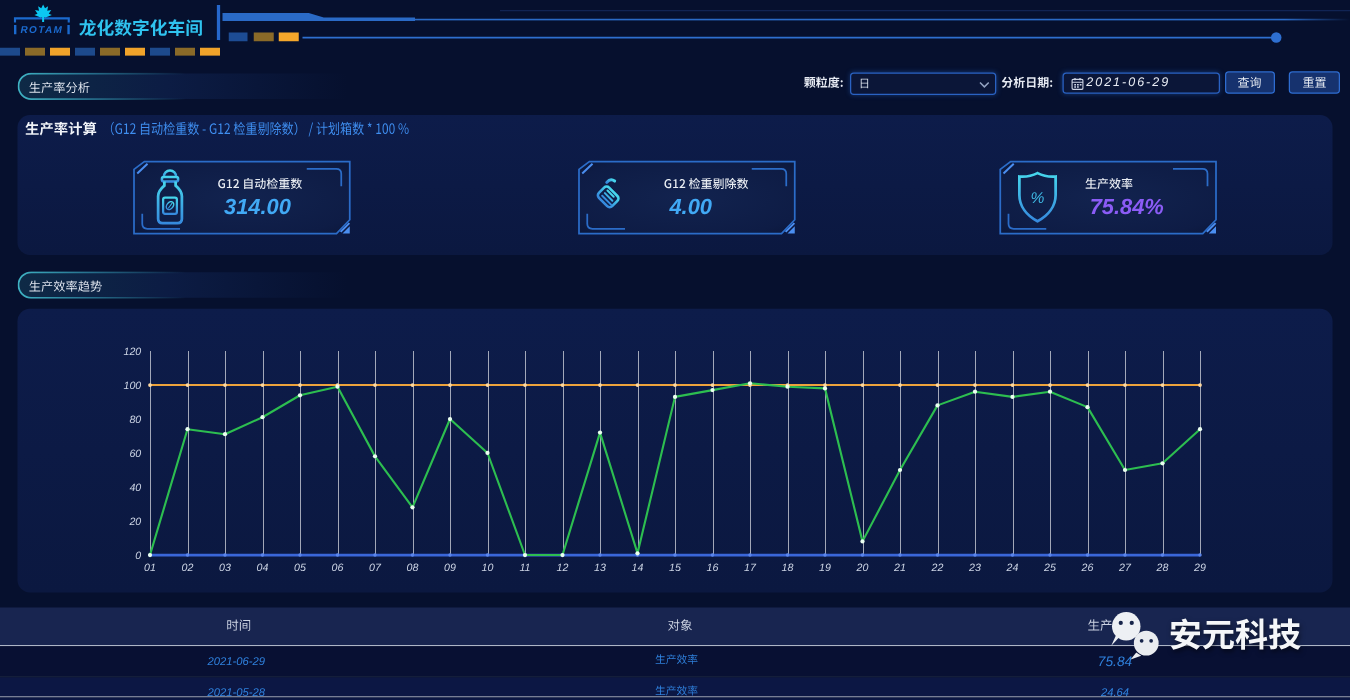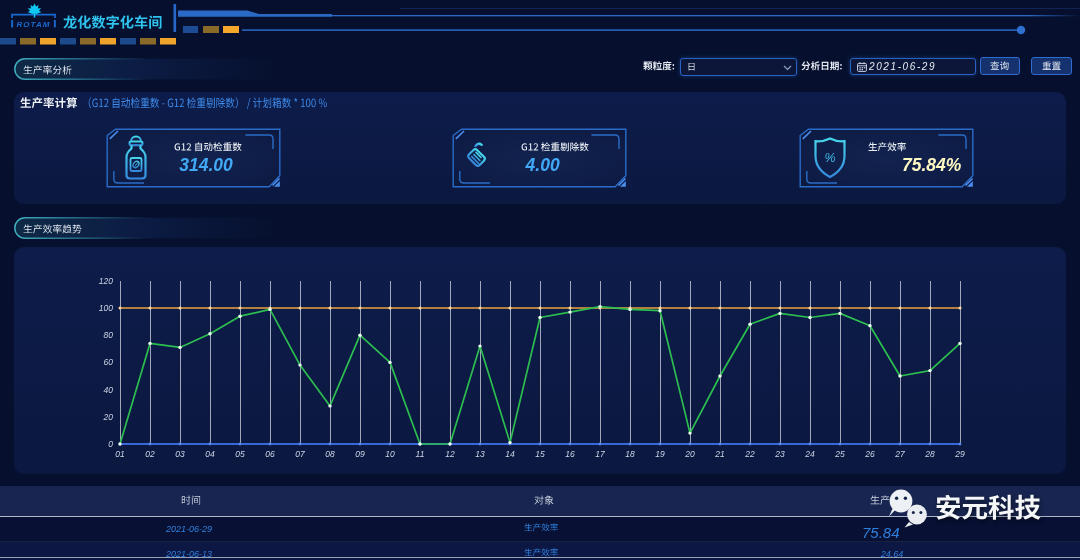--- a/index.html
+++ b/index.html
@@ -174,21 +174,21 @@
 <path d="M10.5,33.8 L13.8,29.4" stroke-width="0.9"></path>
 </g>
 </svg>
       <div style="position:absolute;left:68.4px;top:14.4px;">
         <svg width="68" height="11" viewBox="0 0 68 11" style="display:block">
           <path transform="translate(0,8.4)" d="M3.8 0.1C4.8 0.1 5.6 -0.2 6 -0.7V-3.8H3.6V-2.8H5.0V-1.2C4.8 -1 4.4 -0.8 3.9 -0.8C2.5 -0.8 1.7 -1.9 1.7 -3.6C1.7 -5.2 2.6 -6.2 3.9 -6.2C4.6 -6.2 5 -5.9 5.3 -5.6L5.9 -6.3C5.5 -6.8 4.8 -7.2 3.8 -7.2C2 -7.2 0.5 -5.8 0.5 -3.5C0.5 -1.2 1.9 0.1 3.8 0.1Z M7.5 0.0H11.6V-0.9H10.2V-7.1H9.4C9 -6.8 8.5 -6.6 7.8 -6.5V-5.8H9.1V-0.9H7.5Z M12.6 0.0H17.2V-1.0H15.4C15.1 -1 14.6 -0.9 14.3 -0.9C15.8 -2.3 16.9 -3.7 16.9 -5.1C16.9 -6.4 16 -7.2 14.7 -7.2C13.8 -7.2 13.2 -6.8 12.6 -6.1L13.2 -5.5C13.6 -6 14 -6.3 14.6 -6.3C15.4 -6.3 15.8 -5.8 15.8 -5.0C15.8 -3.9 14.7 -2.5 12.6 -0.6Z M22.2 -3.9H27.1V-2.6H22.2ZM22.2 -4.7V-6.0H27.1V-4.7ZM22.2 -1.8H27.1V-0.6H22.2ZM24.1 -8.1C24 -7.7 23.9 -7.2 23.8 -6.8H21.3V0.8H22.2V0.3H27.1V0.8H28.1V-6.8H24.7C24.9 -7.2 25 -7.6 25.2 -8.0Z M30.3 -7.3V-6.5H34.0V-7.3ZM35.5 -7.9C35.5 -7.3 35.5 -6.6 35.5 -5.9H34.3V-5.1H35.5C35.4 -2.9 35 -1.1 33.8 0.1C34 0.3 34.3 0.6 34.5 0.8C35.8 -0.5 36.3 -2.7 36.4 -5.1H37.6C37.5 -1.8 37.4 -0.6 37.2 -0.3C37.1 -0.2 37 -0.2 36.8 -0.2C36.6 -0.2 36.2 -0.2 35.6 -0.2C35.8 0 35.9 0.4 35.9 0.7C36.4 0.7 36.9 0.7 37.2 0.7C37.6 0.6 37.8 0.5 38 0.2C38.3 -0.2 38.4 -1.6 38.5 -5.5C38.5 -5.6 38.5 -5.9 38.5 -5.9H36.4C36.4 -6.6 36.5 -7.3 36.5 -7.9ZM30.3 -0.3C30.5 -0.5 30.9 -0.6 33.5 -1.2L33.6 -0.6L34.4 -0.9C34.2 -1.6 33.8 -2.7 33.5 -3.5L32.7 -3.3C32.9 -2.9 33.1 -2.4 33.2 -2.0L31.2 -1.5C31.6 -2.3 31.9 -3.3 32.1 -4.2H34.2V-5.1H29.9V-4.2H31.2C31 -3.2 30.6 -2.1 30.5 -1.8C30.3 -1.4 30.2 -1.2 30 -1.1C30.1 -0.9 30.2 -0.5 30.3 -0.3Z M42.8 -3.4C43.1 -2.6 43.3 -1.7 43.4 -1.1L44.1 -1.3C44.1 -1.9 43.8 -2.8 43.5 -3.6ZM44.7 -3.6C44.8 -2.9 45 -2 45 -1.4L45.8 -1.5C45.7 -2.1 45.6 -3 45.4 -3.7ZM40.7 -8.1V-6.3H39.5V-5.5H40.6C40.3 -4.3 39.8 -2.9 39.3 -2.2C39.5 -1.9 39.7 -1.5 39.8 -1.2C40.1 -1.8 40.4 -2.6 40.7 -3.4V0.8H41.5V-4.0C41.7 -3.6 41.9 -3.1 42 -2.8L42.6 -3.4C42.4 -3.7 41.7 -4.8 41.5 -5.1V-5.5H42.4V-6.3H41.5V-8.1ZM45.1 -6.8C45.6 -6.3 46.2 -5.7 46.8 -5.1H43.6C44.2 -5.7 44.7 -6.2 45.1 -6.8ZM45 -8.2C44.3 -6.9 43.1 -5.7 42 -5.0C42.1 -4.8 42.4 -4.4 42.5 -4.2C42.8 -4.4 43.2 -4.7 43.5 -5.0V-4.4H46.8V-5.1C47.2 -4.8 47.6 -4.6 47.9 -4.3C48 -4.6 48.2 -5 48.4 -5.2C47.4 -5.7 46.2 -6.7 45.6 -7.5L45.7 -7.9ZM42.3 -0.4V0.4H48.0V-0.4H46.4C46.9 -1.3 47.4 -2.5 47.8 -3.6L47 -3.7C46.7 -2.7 46.2 -1.3 45.7 -0.4Z M50.1 -5.2V-2.2H52.9V-1.6H49.8V-0.9H52.9V-0.2H49.1V0.5H57.8V-0.2H53.8V-0.9H57.2V-1.6H53.8V-2.2H56.8V-5.2H53.8V-5.7H57.7V-6.4H53.8V-7.0C54.9 -7.1 56 -7.2 56.8 -7.4L56.4 -8.1C54.8 -7.8 52.1 -7.6 49.9 -7.6C50 -7.4 50.1 -7.1 50.1 -6.9C51 -6.9 52 -6.9 52.9 -7.0V-6.4H49.2V-5.7H52.9V-5.2ZM51 -3.4H52.9V-2.8H51.0ZM53.8 -3.4H55.9V-2.8H53.8ZM51 -4.6H52.9V-4.0H51.0ZM53.8 -4.6H55.9V-4.0H53.8Z M62.4 -7.9C62.2 -7.6 61.9 -7 61.7 -6.7L62.3 -6.4C62.6 -6.7 62.9 -7.2 63.2 -7.6ZM59 -7.6C59.2 -7.2 59.5 -6.7 59.6 -6.4L60.2 -6.7C60.2 -7 59.9 -7.5 59.6 -7.9ZM62 -2.4C61.8 -2 61.5 -1.6 61.2 -1.3C60.9 -1.4 60.6 -1.6 60.3 -1.7L60.6 -2.4ZM59.2 -1.4C59.6 -1.3 60.1 -1 60.6 -0.8C60 -0.4 59.3 -0.1 58.6 0.1C58.7 0.2 58.9 0.5 59 0.7C59.9 0.5 60.7 0.2 61.3 -0.4C61.6 -0.2 61.9 -0 62.1 0.1L62.7 -0.5C62.5 -0.6 62.2 -0.7 61.9 -0.9C62.4 -1.5 62.8 -2.2 63 -3.0L62.6 -3.2L62.4 -3.1H61.0L61.2 -3.6L60.4 -3.7C60.3 -3.6 60.2 -3.4 60.1 -3.1H58.9V-2.4H59.8C59.6 -2 59.3 -1.7 59.2 -1.4ZM60.6 -8.1V-6.4H58.7V-5.6H60.3C59.8 -5.1 59.2 -4.6 58.5 -4.3C58.7 -4.1 58.9 -3.8 59 -3.6C59.6 -3.9 60.1 -4.4 60.6 -4.9V-3.9H61.4V-5.1C61.9 -4.7 62.4 -4.3 62.6 -4.1L63.1 -4.8C62.9 -4.9 62.2 -5.3 61.7 -5.6H63.3V-6.4H61.4V-8.1ZM64.2 -8.0C64 -6.3 63.5 -4.7 62.8 -3.7C63 -3.6 63.3 -3.3 63.5 -3.1C63.7 -3.5 63.9 -3.8 64 -4.2C64.2 -3.4 64.5 -2.6 64.8 -1.9C64.3 -1 63.6 -0.4 62.6 0.1C62.7 0.3 63 0.7 63 0.8C64 0.3 64.7 -0.3 65.3 -1.1C65.7 -0.3 66.3 0.3 67 0.7C67.1 0.5 67.4 0.2 67.6 0.0C66.8 -0.4 66.2 -1.1 65.8 -1.9C66.2 -2.9 66.5 -4 66.7 -5.4H67.4V-6.3H64.7C64.8 -6.8 64.9 -7.4 65 -7.9ZM65.9 -5.4C65.8 -4.5 65.6 -3.6 65.3 -2.9C65 -3.6 64.7 -4.5 64.6 -5.4Z" fill="#e8ecf2"></path>
         </svg>
       </div>
       <div style="position:absolute;left:40.0px;top:29px;width:120px;text-align:center;font-size:17.5px;font-weight:bold;color:#41a9f5;line-height:17px;">314.00</div>
     </div>
-<div style="position:absolute;left:452px;top:128px;width:175px;height:60px;">
+<div style="position:absolute;left:462px;top:128px;width:175px;height:60px;">
       <svg style="position:absolute;left:0;top:0" width="175" height="60" viewBox="0 0 175 60">
 <defs>
 <radialGradient id="cbg" cx="0.5" cy="0.5" r="0.75">
 <stop offset="0" stop-color="#12234f"></stop>
             <stop offset="0.75" stop-color="#0e1c45"></stop>
             <stop offset="1" stop-color="#0b1638"></stop>
 </radialGradient>
 <linearGradient id="icg" x1="0" y1="0" x2="0" y2="1">
 <stop offset="0" stop-color="#46d6ec"></stop>
             <stop offset="1" stop-color="#368ade"></stop>
@@ -241,21 +241,21 @@
 <g stroke="url(#icg)" fill="none">
 <path d="M21,4.5 C25,6.5 30.5,7.6 35.5,7.2 V22 C35.5,31 29.5,38.5 21,43 C12.5,38.5 6.5,31 6.5,22 V7.2 C11.5,7.6 17,6.5 21,4.5 Z" stroke-width="2.2"></path>
 </g>
 <text x="21" y="28" text-anchor="middle" font-family="Liberation Sans,sans-serif" font-size="12.5" fill="#3fb9e4">%</text>
 </svg>
       <div style="position:absolute;left:68.5px;top:14.4px;">
         <svg width="39" height="11" viewBox="0 0 39 11" style="display:block">
           <path transform="translate(0,8.4)" d="M2.2 -8.0C1.8 -6.6 1.2 -5.3 0.4 -4.4C0.6 -4.3 1.1 -4.1 1.2 -3.9C1.6 -4.3 1.9 -4.8 2.2 -5.4H4.3V-3.5H1.6V-2.6H4.3V-0.4H0.5V0.5H9.1V-0.4H5.3V-2.6H8.3V-3.5H5.3V-5.4H8.7V-6.3H5.3V-8.1H4.3V-6.3H2.6C2.8 -6.8 3 -7.3 3.1 -7.8Z M16.1 -6.1C16 -5.6 15.7 -4.9 15.4 -4.5H13.0L13.7 -4.8C13.5 -5.2 13.2 -5.7 12.8 -6.1L12 -5.8C12.3 -5.4 12.7 -4.9 12.8 -4.5H10.7V-3.2C10.7 -2.2 10.7 -0.8 9.9 0.3C10.1 0.4 10.5 0.7 10.6 0.9C11.5 -0.2 11.7 -2 11.7 -3.1V-3.6H18.5V-4.5H16.3C16.6 -4.9 16.9 -5.3 17.1 -5.8ZM13.6 -7.9C13.8 -7.6 14 -7.3 14.1 -7.0H10.6V-6.2H18.3V-7.0H15.2C15.1 -7.3 14.8 -7.8 14.5 -8.1Z M20.7 -5.8C20.4 -5 20 -4.2 19.5 -3.7C19.7 -3.5 20 -3.2 20.1 -3.1C20.6 -3.7 21.2 -4.7 21.5 -5.5ZM21.1 -7.8C21.3 -7.5 21.6 -7.1 21.7 -6.7H19.7V-5.9H24.2V-6.7H22.0L22.6 -7.0C22.4 -7.3 22.1 -7.8 21.9 -8.1ZM20.5 -3.4C20.8 -3 21.2 -2.6 21.6 -2.2C21 -1.3 20.4 -0.6 19.5 -0.1C19.7 0.1 20 0.4 20.1 0.6C20.9 0.1 21.6 -0.7 22.1 -1.5C22.5 -1 22.8 -0.5 23 -0.2L23.8 -0.7C23.5 -1.2 23.1 -1.8 22.6 -2.3C22.8 -2.9 23 -3.5 23.2 -4.1L22.4 -4.2C22.3 -3.8 22.1 -3.4 22 -3.0C21.7 -3.3 21.4 -3.6 21.1 -3.9ZM25.3 -8.1C25.1 -6.6 24.7 -5.2 24.1 -4.1C23.9 -4.6 23.4 -5.3 23 -5.8L22.3 -5.5C22.8 -4.9 23.3 -4.2 23.4 -3.7L24 -4.0L23.8 -3.7C24 -3.5 24.3 -3.2 24.4 -3.0C24.6 -3.2 24.7 -3.5 24.9 -3.8C25.1 -3 25.4 -2.3 25.7 -1.7C25.1 -0.9 24.4 -0.3 23.4 0.2C23.6 0.3 23.9 0.7 24 0.8C24.9 0.4 25.6 -0.2 26.2 -0.9C26.6 -0.2 27.2 0.4 27.9 0.8C28 0.6 28.3 0.2 28.5 0.1C27.8 -0.3 27.2 -0.9 26.7 -1.7C27.3 -2.7 27.6 -4 27.9 -5.5H28.4V-6.4H25.8C26 -6.9 26.1 -7.4 26.2 -8.0ZM25.6 -5.5H27.0C26.8 -4.4 26.6 -3.4 26.2 -2.6C25.8 -3.3 25.6 -4.1 25.4 -4.9Z M36.7 -6.2C36.4 -5.8 35.8 -5.3 35.4 -5.0L36.1 -4.5C36.5 -4.8 37 -5.3 37.5 -5.7ZM29.3 -3.3 29.7 -2.6C30.3 -2.9 31.1 -3.3 31.8 -3.7L31.7 -4.3C30.8 -3.9 29.9 -3.5 29.3 -3.3ZM29.5 -5.6C30.1 -5.3 30.7 -4.9 31 -4.5L31.6 -5.1C31.3 -5.4 30.7 -5.8 30.2 -6.1ZM35.3 -3.8C35.9 -3.5 36.7 -2.9 37.1 -2.5L37.8 -3.1C37.4 -3.4 36.5 -4 35.9 -4.3ZM29.3 -2.0V-1.1H33.1V0.8H34.1V-1.1H37.9V-2.0H34.1V-2.7H33.1V-2.0ZM32.9 -7.9C33 -7.7 33.1 -7.5 33.3 -7.3H29.5V-6.5H32.9C32.6 -6 32.4 -5.7 32.3 -5.6C32.1 -5.4 32 -5.3 31.8 -5.3C31.9 -5.1 32 -4.7 32.1 -4.6C32.2 -4.6 32.4 -4.7 33.4 -4.7C33 -4.3 32.6 -4 32.4 -3.9C32.1 -3.6 31.9 -3.4 31.6 -3.4C31.7 -3.2 31.8 -2.8 31.9 -2.6C32.1 -2.7 32.5 -2.8 34.9 -3.0C35 -2.8 35.1 -2.7 35.1 -2.5L35.8 -2.8C35.6 -3.3 35.2 -4 34.8 -4.5L34.1 -4.2C34.2 -4.1 34.4 -3.9 34.5 -3.7L33.1 -3.6C33.9 -4.2 34.7 -5 35.4 -5.9L34.7 -6.3C34.5 -6 34.3 -5.7 34.1 -5.5L33 -5.4C33.3 -5.7 33.6 -6.1 33.8 -6.5H37.8V-7.3H34.3C34.2 -7.6 34 -7.9 33.8 -8.2Z" fill="#e8ecf2"></path>
         </svg>
       </div>
-      <div style="position:absolute;left:42.4px;top:29px;width:120px;text-align:right;font-size:17.5px;font-weight:bold;color:#fef9c3;line-height:17px;">75.84%</div>
+      <div style="position:absolute;left:42.4px;top:29px;width:120px;text-align:center;font-size:17.5px;font-weight:bold;color:#8b5cf6;line-height:17px;">75.84%</div>
     </div>
 <svg style="position:absolute;left:0;top:0" width="1080" height="560" viewBox="0 0 1080 560">
       <line x1="120.5" y1="281" x2="120.5" y2="444" stroke="rgba(255,255,255,0.62)" stroke-width="1" shape-rendering="crispEdges"></line>
       <line x1="150.5" y1="281" x2="150.5" y2="444" stroke="rgba(255,255,255,0.62)" stroke-width="1" shape-rendering="crispEdges"></line>
       <line x1="180.5" y1="281" x2="180.5" y2="444" stroke="rgba(255,255,255,0.62)" stroke-width="1" shape-rendering="crispEdges"></line>
       <line x1="210.5" y1="281" x2="210.5" y2="444" stroke="rgba(255,255,255,0.62)" stroke-width="1" shape-rendering="crispEdges"></line>
       <line x1="240.5" y1="281" x2="240.5" y2="444" stroke="rgba(255,255,255,0.62)" stroke-width="1" shape-rendering="crispEdges"></line>
       <line x1="270.5" y1="281" x2="270.5" y2="444" stroke="rgba(255,255,255,0.62)" stroke-width="1" shape-rendering="crispEdges"></line>
       <line x1="300.5" y1="281" x2="300.5" y2="444" stroke="rgba(255,255,255,0.62)" stroke-width="1" shape-rendering="crispEdges"></line>
       <line x1="330.5" y1="281" x2="330.5" y2="444" stroke="rgba(255,255,255,0.62)" stroke-width="1" shape-rendering="crispEdges"></line>
@@ -428,22 +428,22 @@
       <svg width="40" height="11" viewBox="0 0 40 11" style="display:block">
         <path transform="translate(0,8.8)" d="M2.4 -8.2C2 -6.8 1.4 -5.4 0.5 -4.5C0.7 -4.4 1.1 -4.2 1.2 -4.1C1.6 -4.5 1.9 -5.1 2.3 -5.7H4.6V-3.5H1.7V-2.8H4.6V-0.2H0.6V0.5H9.5V-0.2H5.4V-2.8H8.7V-3.5H5.4V-5.7H9.0V-6.5H5.4V-8.4H4.6V-6.5H2.6C2.8 -7 3 -7.5 3.1 -8.1Z M12.6 -6.1C13 -5.7 13.3 -5.1 13.5 -4.7L14.2 -5.0C14 -5.4 13.6 -6 13.3 -6.4ZM16.9 -6.3C16.7 -5.8 16.4 -5.1 16.1 -4.6H11.2V-3.3C11.2 -2.2 11.2 -0.7 10.3 0.4C10.5 0.5 10.8 0.7 11 0.9C11.8 -0.3 12 -2.1 12 -3.2V-3.9H19.3V-4.6H16.8C17.1 -5.1 17.4 -5.6 17.7 -6.1ZM14.2 -8.2C14.5 -7.9 14.7 -7.5 14.9 -7.2H11.1V-6.5H19.0V-7.2H15.7L15.8 -7.2C15.6 -7.5 15.3 -8.1 15 -8.4Z M21.7 -6.0C21.4 -5.2 20.9 -4.4 20.4 -3.8C20.5 -3.7 20.8 -3.5 20.9 -3.4C21.4 -4 22 -4.9 22.3 -5.8ZM23.3 -5.7C23.8 -5.2 24.3 -4.5 24.4 -4.0L25.1 -4.3C24.9 -4.8 24.4 -5.5 23.9 -6.0ZM22 -8.2C22.3 -7.8 22.6 -7.3 22.7 -6.9H20.6V-6.3H25.1V-6.9H22.9L23.4 -7.2C23.3 -7.5 22.9 -8 22.6 -8.4ZM21.4 -3.6C21.8 -3.2 22.2 -2.8 22.6 -2.3C22 -1.3 21.3 -0.6 20.4 0.0C20.5 0.1 20.8 0.4 20.9 0.6C21.8 -0 22.5 -0.8 23.1 -1.7C23.5 -1.2 23.9 -0.7 24.1 -0.2L24.7 -0.7C24.4 -1.2 23.9 -1.8 23.4 -2.4C23.7 -3 24 -3.6 24.1 -4.2L23.4 -4.4C23.3 -3.9 23.1 -3.4 22.9 -3.0C22.6 -3.3 22.3 -3.7 21.9 -4.0ZM26.6 -5.9H28.2C28 -4.5 27.7 -3.4 27.3 -2.5C26.9 -3.3 26.5 -4.2 26.3 -5.2ZM26.4 -8.4C26.2 -6.6 25.7 -4.9 24.8 -3.8C25 -3.7 25.2 -3.4 25.4 -3.3C25.6 -3.5 25.7 -3.9 25.9 -4.2C26.1 -3.3 26.5 -2.5 26.8 -1.8C26.2 -0.9 25.5 -0.2 24.4 0.3C24.6 0.4 24.8 0.7 24.9 0.8C25.9 0.3 26.6 -0.3 27.2 -1.1C27.8 -0.3 28.4 0.4 29.1 0.8C29.3 0.6 29.5 0.3 29.7 0.2C28.9 -0.2 28.2 -0.9 27.7 -1.7C28.3 -2.8 28.7 -4.2 29 -5.9H29.5V-6.6H26.8C26.9 -7.1 27 -7.7 27.1 -8.3Z M38.3 -6.4C37.9 -6 37.3 -5.5 36.9 -5.2L37.4 -4.8C37.9 -5.1 38.5 -5.6 38.9 -6.0ZM30.6 -3.4 30.9 -2.8C31.6 -3.1 32.4 -3.5 33.2 -3.9L33 -4.5C32.1 -4.1 31.2 -3.6 30.6 -3.4ZM30.9 -6.0C31.4 -5.7 32 -5.2 32.4 -4.8L32.9 -5.3C32.6 -5.6 31.9 -6.1 31.4 -6.4ZM36.8 -4.1C37.5 -3.7 38.3 -3.1 38.7 -2.7L39.3 -3.1C38.9 -3.5 38 -4.1 37.3 -4.5ZM30.5 -2.0V-1.3H34.6V0.8H35.4V-1.3H39.5V-2.0H35.4V-2.8H34.6V-2.0ZM34.4 -8.3C34.5 -8.1 34.7 -7.8 34.8 -7.5H30.7V-6.8H34.4C34.1 -6.3 33.7 -5.9 33.6 -5.8C33.5 -5.6 33.3 -5.5 33.2 -5.5C33.2 -5.3 33.3 -5 33.4 -4.8C33.5 -4.9 33.8 -4.9 34.9 -5.0C34.4 -4.5 34 -4.2 33.8 -4.0C33.5 -3.7 33.2 -3.5 33 -3.5C33 -3.3 33.1 -3 33.2 -2.8C33.4 -2.9 33.7 -3 36.4 -3.2C36.5 -3 36.6 -2.9 36.6 -2.7L37.2 -3.0C37 -3.4 36.5 -4.2 36.1 -4.7L35.5 -4.4C35.7 -4.2 35.9 -4 36 -3.8L34.2 -3.6C35.1 -4.3 36 -5.2 36.8 -6.2L36.2 -6.5C36 -6.2 35.7 -5.9 35.5 -5.7L34.2 -5.6C34.5 -6 34.9 -6.4 35.2 -6.8H39.4V-7.5H35.7C35.5 -7.8 35.3 -8.2 35.1 -8.5Z" fill="#ccd3e2"></path>
       </svg>
     </div>
 <div style="position:absolute;left:139px;top:524px;width:100px;text-align:center;font-size:9px;color:#2f80dc;">2021-06-29</div>
 <div style="position:absolute;left:523.7px;top:522.9px;">
       <svg width="35" height="9" viewBox="0 0 35 9" style="display:block">
         <path transform="translate(0,7.6)" d="M2.1 -7.1C1.7 -5.9 1.2 -4.7 0.5 -3.9C0.6 -3.8 0.9 -3.6 1 -3.5C1.4 -3.9 1.7 -4.4 1.9 -4.9H4.0V-3.0H1.4V-2.4H4.0V-0.2H0.5V0.4H8.2V-0.2H4.7V-2.4H7.4V-3.0H4.7V-4.9H7.7V-5.6H4.7V-7.2H4.0V-5.6H2.2C2.4 -6 2.6 -6.5 2.7 -6.9Z M10.9 -5.3C11.1 -4.9 11.5 -4.4 11.6 -4.0L12.2 -4.3C12 -4.6 11.7 -5.1 11.4 -5.5ZM14.5 -5.5C14.4 -5 14.1 -4.4 13.8 -4.0H9.7V-2.8C9.7 -1.9 9.6 -0.6 8.9 0.3C9 0.4 9.3 0.6 9.4 0.7C10.2 -0.3 10.3 -1.8 10.3 -2.8V-3.4H16.6V-4.0H14.5C14.7 -4.4 15 -4.8 15.2 -5.2ZM12.3 -7.1C12.5 -6.8 12.7 -6.5 12.8 -6.2H9.5V-5.6H16.4V-6.2H13.5L13.5 -6.2C13.4 -6.5 13.2 -6.9 12.9 -7.2Z M18.7 -5.2C18.4 -4.5 17.9 -3.8 17.5 -3.3C17.6 -3.2 17.9 -3 18 -2.9C18.4 -3.4 18.9 -4.2 19.2 -5.0ZM20.1 -4.9C20.5 -4.5 20.9 -3.8 21 -3.4L21.5 -3.7C21.4 -4.1 20.9 -4.7 20.6 -5.2ZM18.9 -7.0C19.2 -6.7 19.4 -6.3 19.5 -6.0H17.7V-5.4H21.6V-6.0H19.7L20.1 -6.2C20 -6.5 19.7 -6.9 19.5 -7.2ZM18.4 -3.1C18.7 -2.8 19.1 -2.4 19.4 -2.0C18.9 -1.1 18.3 -0.5 17.5 0.0C17.7 0.1 17.9 0.4 18 0.5C18.7 -0 19.3 -0.7 19.8 -1.5C20.2 -1 20.5 -0.6 20.7 -0.2L21.2 -0.6C21 -1 20.6 -1.5 20.2 -2.1C20.4 -2.5 20.6 -3.1 20.8 -3.6L20.2 -3.8C20 -3.3 19.9 -2.9 19.7 -2.6C19.4 -2.9 19.1 -3.2 18.9 -3.4ZM22.9 -5.1H24.3C24.1 -3.9 23.9 -2.9 23.4 -2.1C23.1 -2.8 22.8 -3.6 22.6 -4.5ZM22.7 -7.2C22.5 -5.7 22.1 -4.2 21.4 -3.3C21.5 -3.2 21.7 -2.9 21.8 -2.8C22 -3 22.1 -3.3 22.3 -3.6C22.5 -2.8 22.8 -2.1 23.1 -1.5C22.6 -0.8 21.9 -0.2 21 0.2C21.1 0.3 21.3 0.6 21.4 0.7C22.3 0.3 22.9 -0.3 23.4 -0.9C23.9 -0.3 24.4 0.3 25.1 0.7C25.2 0.5 25.4 0.3 25.5 0.2C24.8 -0.2 24.3 -0.8 23.8 -1.5C24.3 -2.4 24.7 -3.6 24.9 -5.1H25.4V-5.7H23.0C23.2 -6.1 23.3 -6.6 23.3 -7.1Z M32.9 -5.5C32.6 -5.2 32.1 -4.7 31.7 -4.4L32.2 -4.1C32.6 -4.4 33.1 -4.8 33.5 -5.2ZM26.3 -2.9 26.6 -2.4C27.2 -2.7 27.9 -3 28.5 -3.4L28.4 -3.9C27.6 -3.5 26.8 -3.1 26.3 -2.9ZM26.5 -5.2C27 -4.9 27.6 -4.4 27.8 -4.1L28.3 -4.5C28 -4.8 27.4 -5.2 27 -5.5ZM31.6 -3.5C32.2 -3.1 33 -2.6 33.3 -2.3L33.8 -2.7C33.4 -3 32.7 -3.5 32.1 -3.9ZM26.2 -1.7V-1.1H29.8V0.7H30.4V-1.1H34.0V-1.7H30.4V-2.4H29.8V-1.7ZM29.5 -7.1C29.7 -6.9 29.8 -6.7 29.9 -6.5H26.4V-5.9H29.6C29.3 -5.4 29 -5.1 28.9 -5.0C28.8 -4.8 28.6 -4.7 28.5 -4.7C28.6 -4.6 28.7 -4.3 28.7 -4.2C28.8 -4.2 29 -4.2 30 -4.3C29.6 -3.9 29.2 -3.6 29.1 -3.4C28.8 -3.2 28.5 -3 28.4 -3.0C28.4 -2.8 28.5 -2.6 28.5 -2.4C28.7 -2.5 29 -2.6 31.3 -2.8C31.4 -2.6 31.5 -2.5 31.5 -2.3L32 -2.6C31.8 -2.9 31.4 -3.6 31 -4.0L30.5 -3.8C30.7 -3.6 30.8 -3.4 31 -3.3L29.4 -3.1C30.2 -3.7 31 -4.5 31.6 -5.3L31.1 -5.6C30.9 -5.3 30.7 -5.1 30.5 -4.9L29.4 -4.8C29.7 -5.1 30 -5.5 30.2 -5.9H33.9V-6.5H30.7C30.6 -6.7 30.4 -7 30.2 -7.3Z" fill="#2f80dc"></path>
       </svg>
     </div>
-<div style="position:absolute;left:862px;top:524px;width:60px;text-align:left;font-size:15px;color:#2f80dc;">75.84</div>
-<div style="position:absolute;left:139px;top:549px;width:100px;text-align:center;font-size:9px;color:#2f80dc;">2021-06-13</div>
+<div style="position:absolute;left:862px;top:524px;width:60px;text-align:center;font-size:11px;color:#2f80dc;">75.84</div>
+<div style="position:absolute;left:139px;top:549px;width:100px;text-align:center;font-size:9px;color:#2f80dc;">2021-05-28</div>
 <div style="position:absolute;left:523.7px;top:547.9px;">
       <svg width="35" height="9" viewBox="0 0 35 9" style="display:block">
         <path transform="translate(0,7.6)" d="M2.1 -7.1C1.7 -5.9 1.2 -4.7 0.5 -3.9C0.6 -3.8 0.9 -3.6 1 -3.5C1.4 -3.9 1.7 -4.4 1.9 -4.9H4.0V-3.0H1.4V-2.4H4.0V-0.2H0.5V0.4H8.2V-0.2H4.7V-2.4H7.4V-3.0H4.7V-4.9H7.7V-5.6H4.7V-7.2H4.0V-5.6H2.2C2.4 -6 2.6 -6.5 2.7 -6.9Z M10.9 -5.3C11.1 -4.9 11.5 -4.4 11.6 -4.0L12.2 -4.3C12 -4.6 11.7 -5.1 11.4 -5.5ZM14.5 -5.5C14.4 -5 14.1 -4.4 13.8 -4.0H9.7V-2.8C9.7 -1.9 9.6 -0.6 8.9 0.3C9 0.4 9.3 0.6 9.4 0.7C10.2 -0.3 10.3 -1.8 10.3 -2.8V-3.4H16.6V-4.0H14.5C14.7 -4.4 15 -4.8 15.2 -5.2ZM12.3 -7.1C12.5 -6.8 12.7 -6.5 12.8 -6.2H9.5V-5.6H16.4V-6.2H13.5L13.5 -6.2C13.4 -6.5 13.2 -6.9 12.9 -7.2Z M18.7 -5.2C18.4 -4.5 17.9 -3.8 17.5 -3.3C17.6 -3.2 17.9 -3 18 -2.9C18.4 -3.4 18.9 -4.2 19.2 -5.0ZM20.1 -4.9C20.5 -4.5 20.9 -3.8 21 -3.4L21.5 -3.7C21.4 -4.1 20.9 -4.7 20.6 -5.2ZM18.9 -7.0C19.2 -6.7 19.4 -6.3 19.5 -6.0H17.7V-5.4H21.6V-6.0H19.7L20.1 -6.2C20 -6.5 19.7 -6.9 19.5 -7.2ZM18.4 -3.1C18.7 -2.8 19.1 -2.4 19.4 -2.0C18.9 -1.1 18.3 -0.5 17.5 0.0C17.7 0.1 17.9 0.4 18 0.5C18.7 -0 19.3 -0.7 19.8 -1.5C20.2 -1 20.5 -0.6 20.7 -0.2L21.2 -0.6C21 -1 20.6 -1.5 20.2 -2.1C20.4 -2.5 20.6 -3.1 20.8 -3.6L20.2 -3.8C20 -3.3 19.9 -2.9 19.7 -2.6C19.4 -2.9 19.1 -3.2 18.9 -3.4ZM22.9 -5.1H24.3C24.1 -3.9 23.9 -2.9 23.4 -2.1C23.1 -2.8 22.8 -3.6 22.6 -4.5ZM22.7 -7.2C22.5 -5.7 22.1 -4.2 21.4 -3.3C21.5 -3.2 21.7 -2.9 21.8 -2.8C22 -3 22.1 -3.3 22.3 -3.6C22.5 -2.8 22.8 -2.1 23.1 -1.5C22.6 -0.8 21.9 -0.2 21 0.2C21.1 0.3 21.3 0.6 21.4 0.7C22.3 0.3 22.9 -0.3 23.4 -0.9C23.9 -0.3 24.4 0.3 25.1 0.7C25.2 0.5 25.4 0.3 25.5 0.2C24.8 -0.2 24.3 -0.8 23.8 -1.5C24.3 -2.4 24.7 -3.6 24.9 -5.1H25.4V-5.7H23.0C23.2 -6.1 23.3 -6.6 23.3 -7.1Z M32.9 -5.5C32.6 -5.2 32.1 -4.7 31.7 -4.4L32.2 -4.1C32.6 -4.4 33.1 -4.8 33.5 -5.2ZM26.3 -2.9 26.6 -2.4C27.2 -2.7 27.9 -3 28.5 -3.4L28.4 -3.9C27.6 -3.5 26.8 -3.1 26.3 -2.9ZM26.5 -5.2C27 -4.9 27.6 -4.4 27.8 -4.1L28.3 -4.5C28 -4.8 27.4 -5.2 27 -5.5ZM31.6 -3.5C32.2 -3.1 33 -2.6 33.3 -2.3L33.8 -2.7C33.4 -3 32.7 -3.5 32.1 -3.9ZM26.2 -1.7V-1.1H29.8V0.7H30.4V-1.1H34.0V-1.7H30.4V-2.4H29.8V-1.7ZM29.5 -7.1C29.7 -6.9 29.8 -6.7 29.9 -6.5H26.4V-5.9H29.6C29.3 -5.4 29 -5.1 28.9 -5.0C28.8 -4.8 28.6 -4.7 28.5 -4.7C28.6 -4.6 28.7 -4.3 28.7 -4.2C28.8 -4.2 29 -4.2 30 -4.3C29.6 -3.9 29.2 -3.6 29.1 -3.4C28.8 -3.2 28.5 -3 28.4 -3.0C28.4 -2.8 28.5 -2.6 28.5 -2.4C28.7 -2.5 29 -2.6 31.3 -2.8C31.4 -2.6 31.5 -2.5 31.5 -2.3L32 -2.6C31.8 -2.9 31.4 -3.6 31 -4.0L30.5 -3.8C30.7 -3.6 30.8 -3.4 31 -3.3L29.4 -3.1C30.2 -3.7 31 -4.5 31.6 -5.3L31.1 -5.6C30.9 -5.3 30.7 -5.1 30.5 -4.9L29.4 -4.8C29.7 -5.1 30 -5.5 30.2 -5.9H33.9V-6.5H30.7C30.6 -6.7 30.4 -7 30.2 -7.3Z" fill="#2f80dc"></path>
       </svg>
     </div>
 <div style="position:absolute;left:862px;top:549px;width:60px;text-align:center;font-size:9px;color:#2f80dc;">24.64</div>
 <svg style="position:absolute;left:880px;top:482px" width="200" height="60" viewBox="0 0 200 60">
 <g filter="none">
 <path d="M17,26 L9,34.5 L13.5,24.5 Z" fill="#edf0f4"></path>
 <circle cx="21" cy="19" r="11.4" fill="#edf0f4"></circle>

